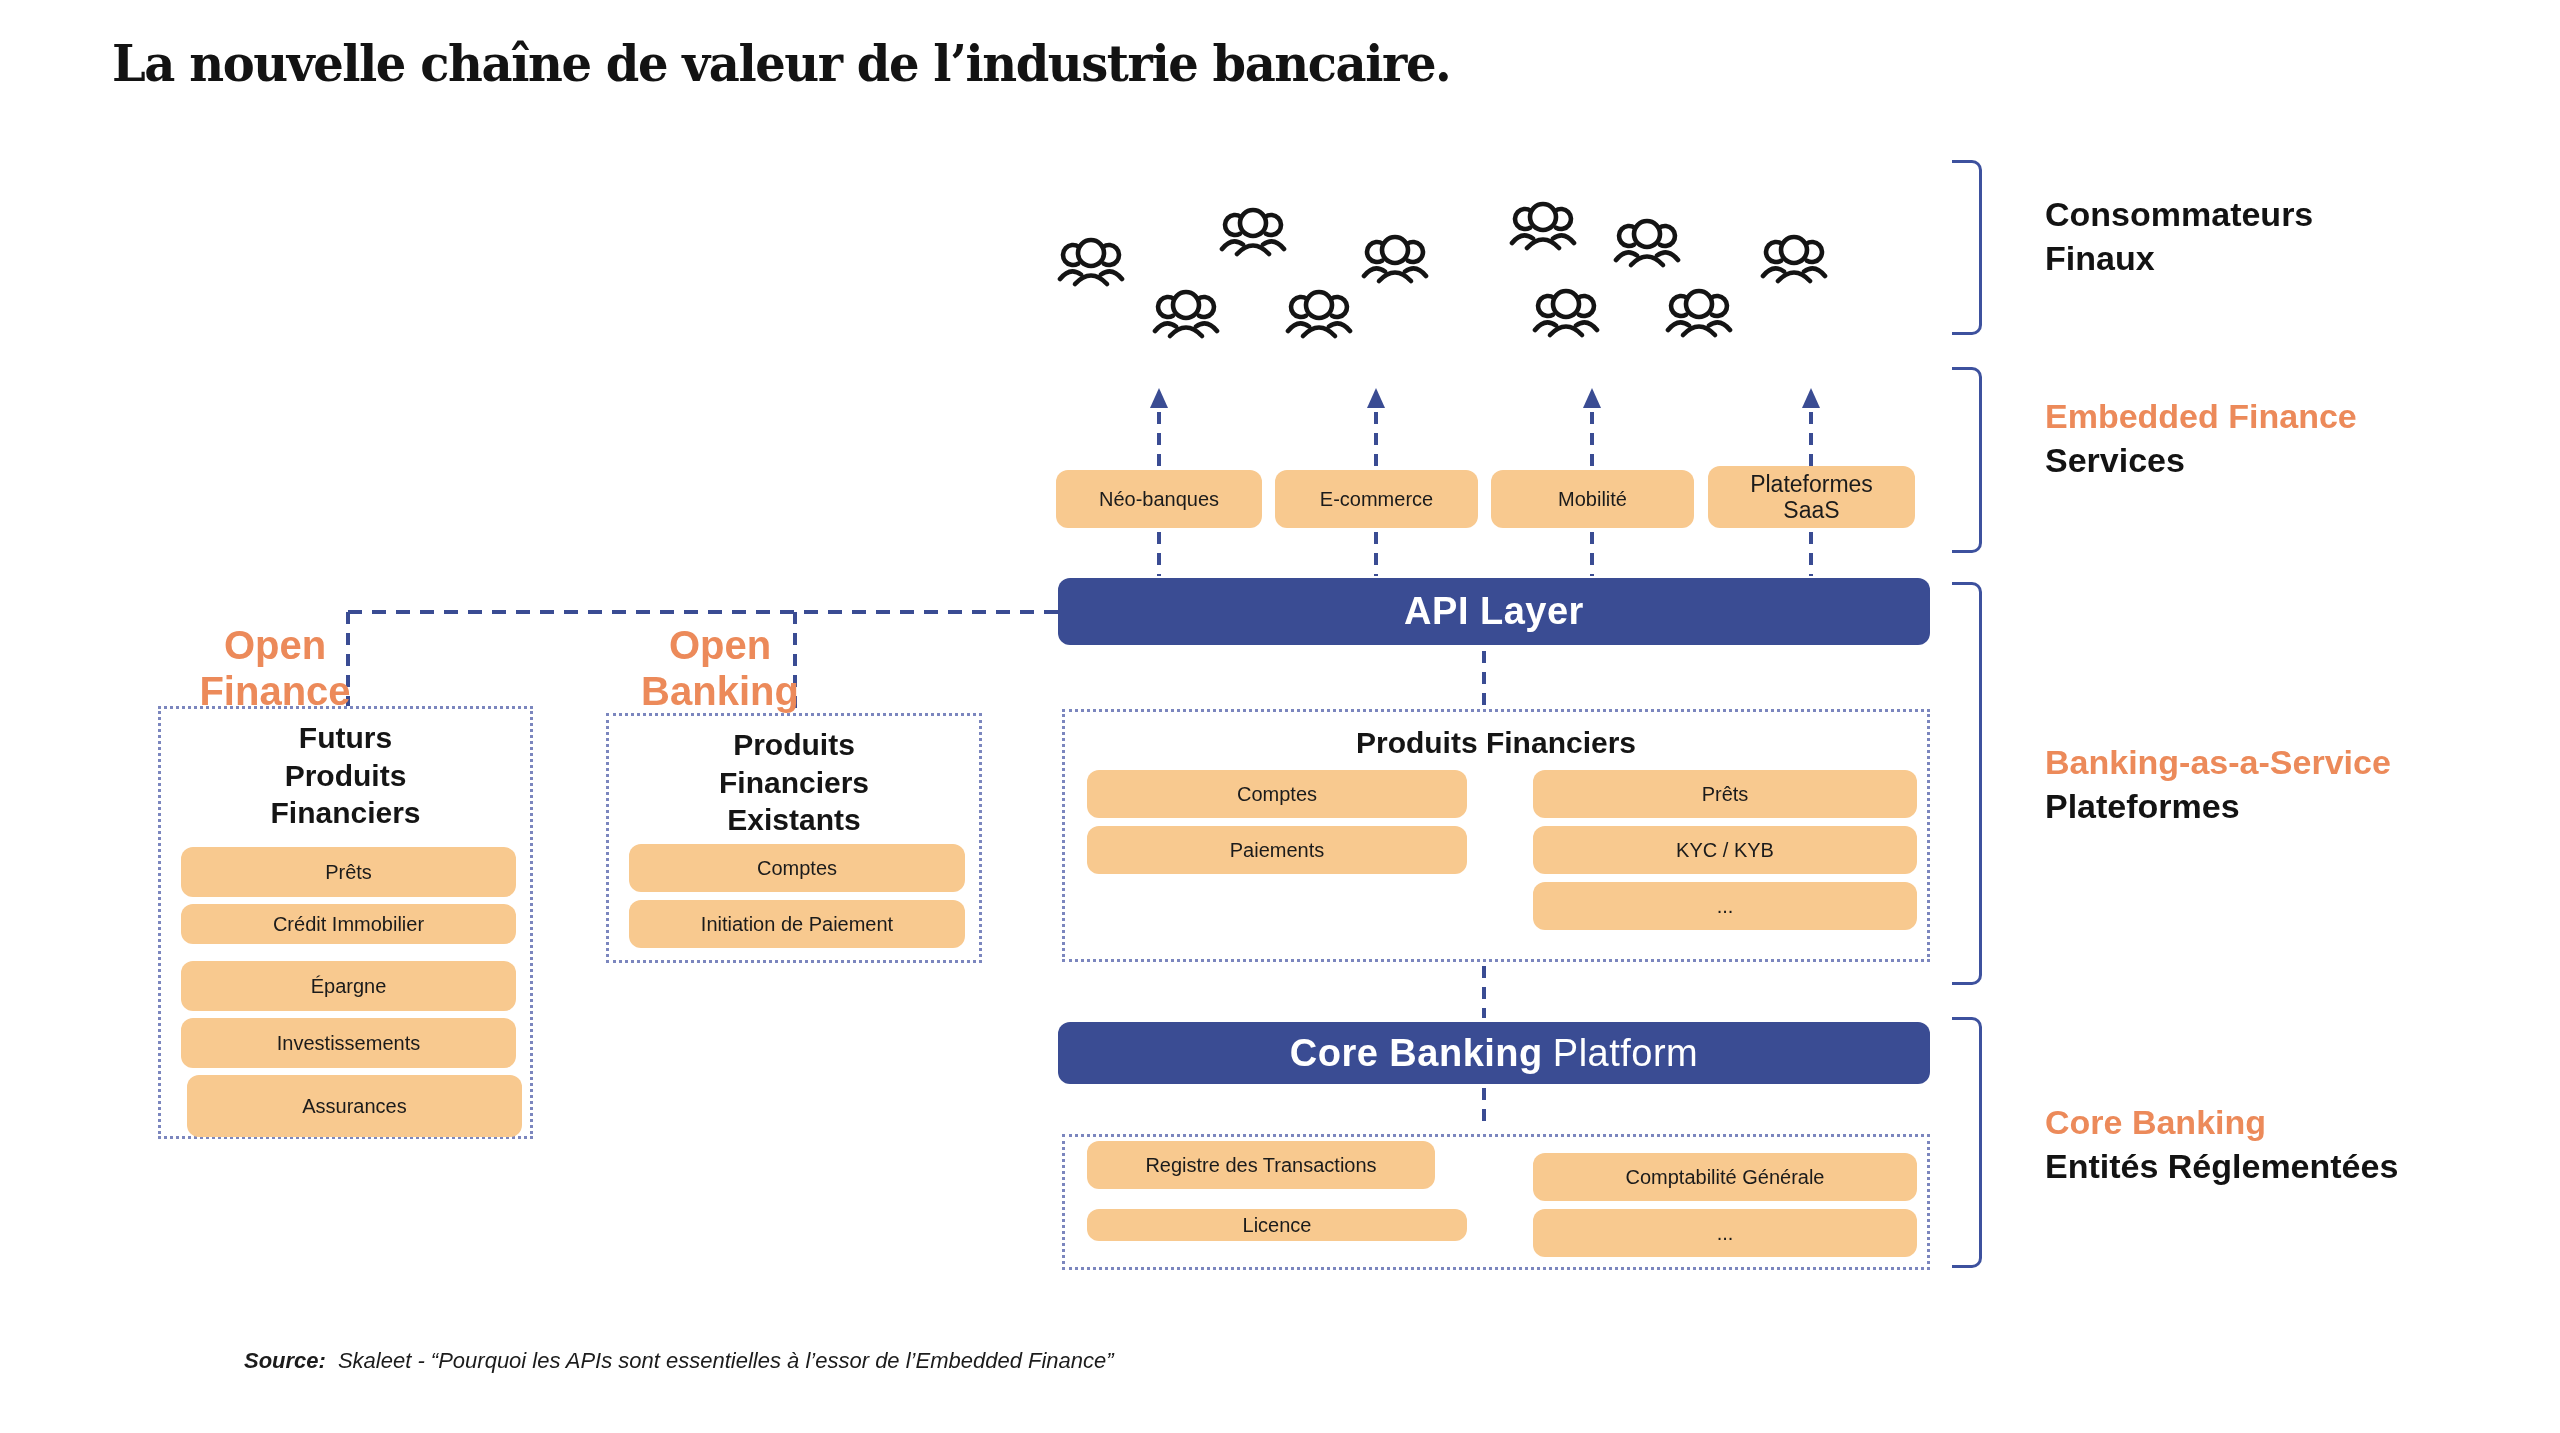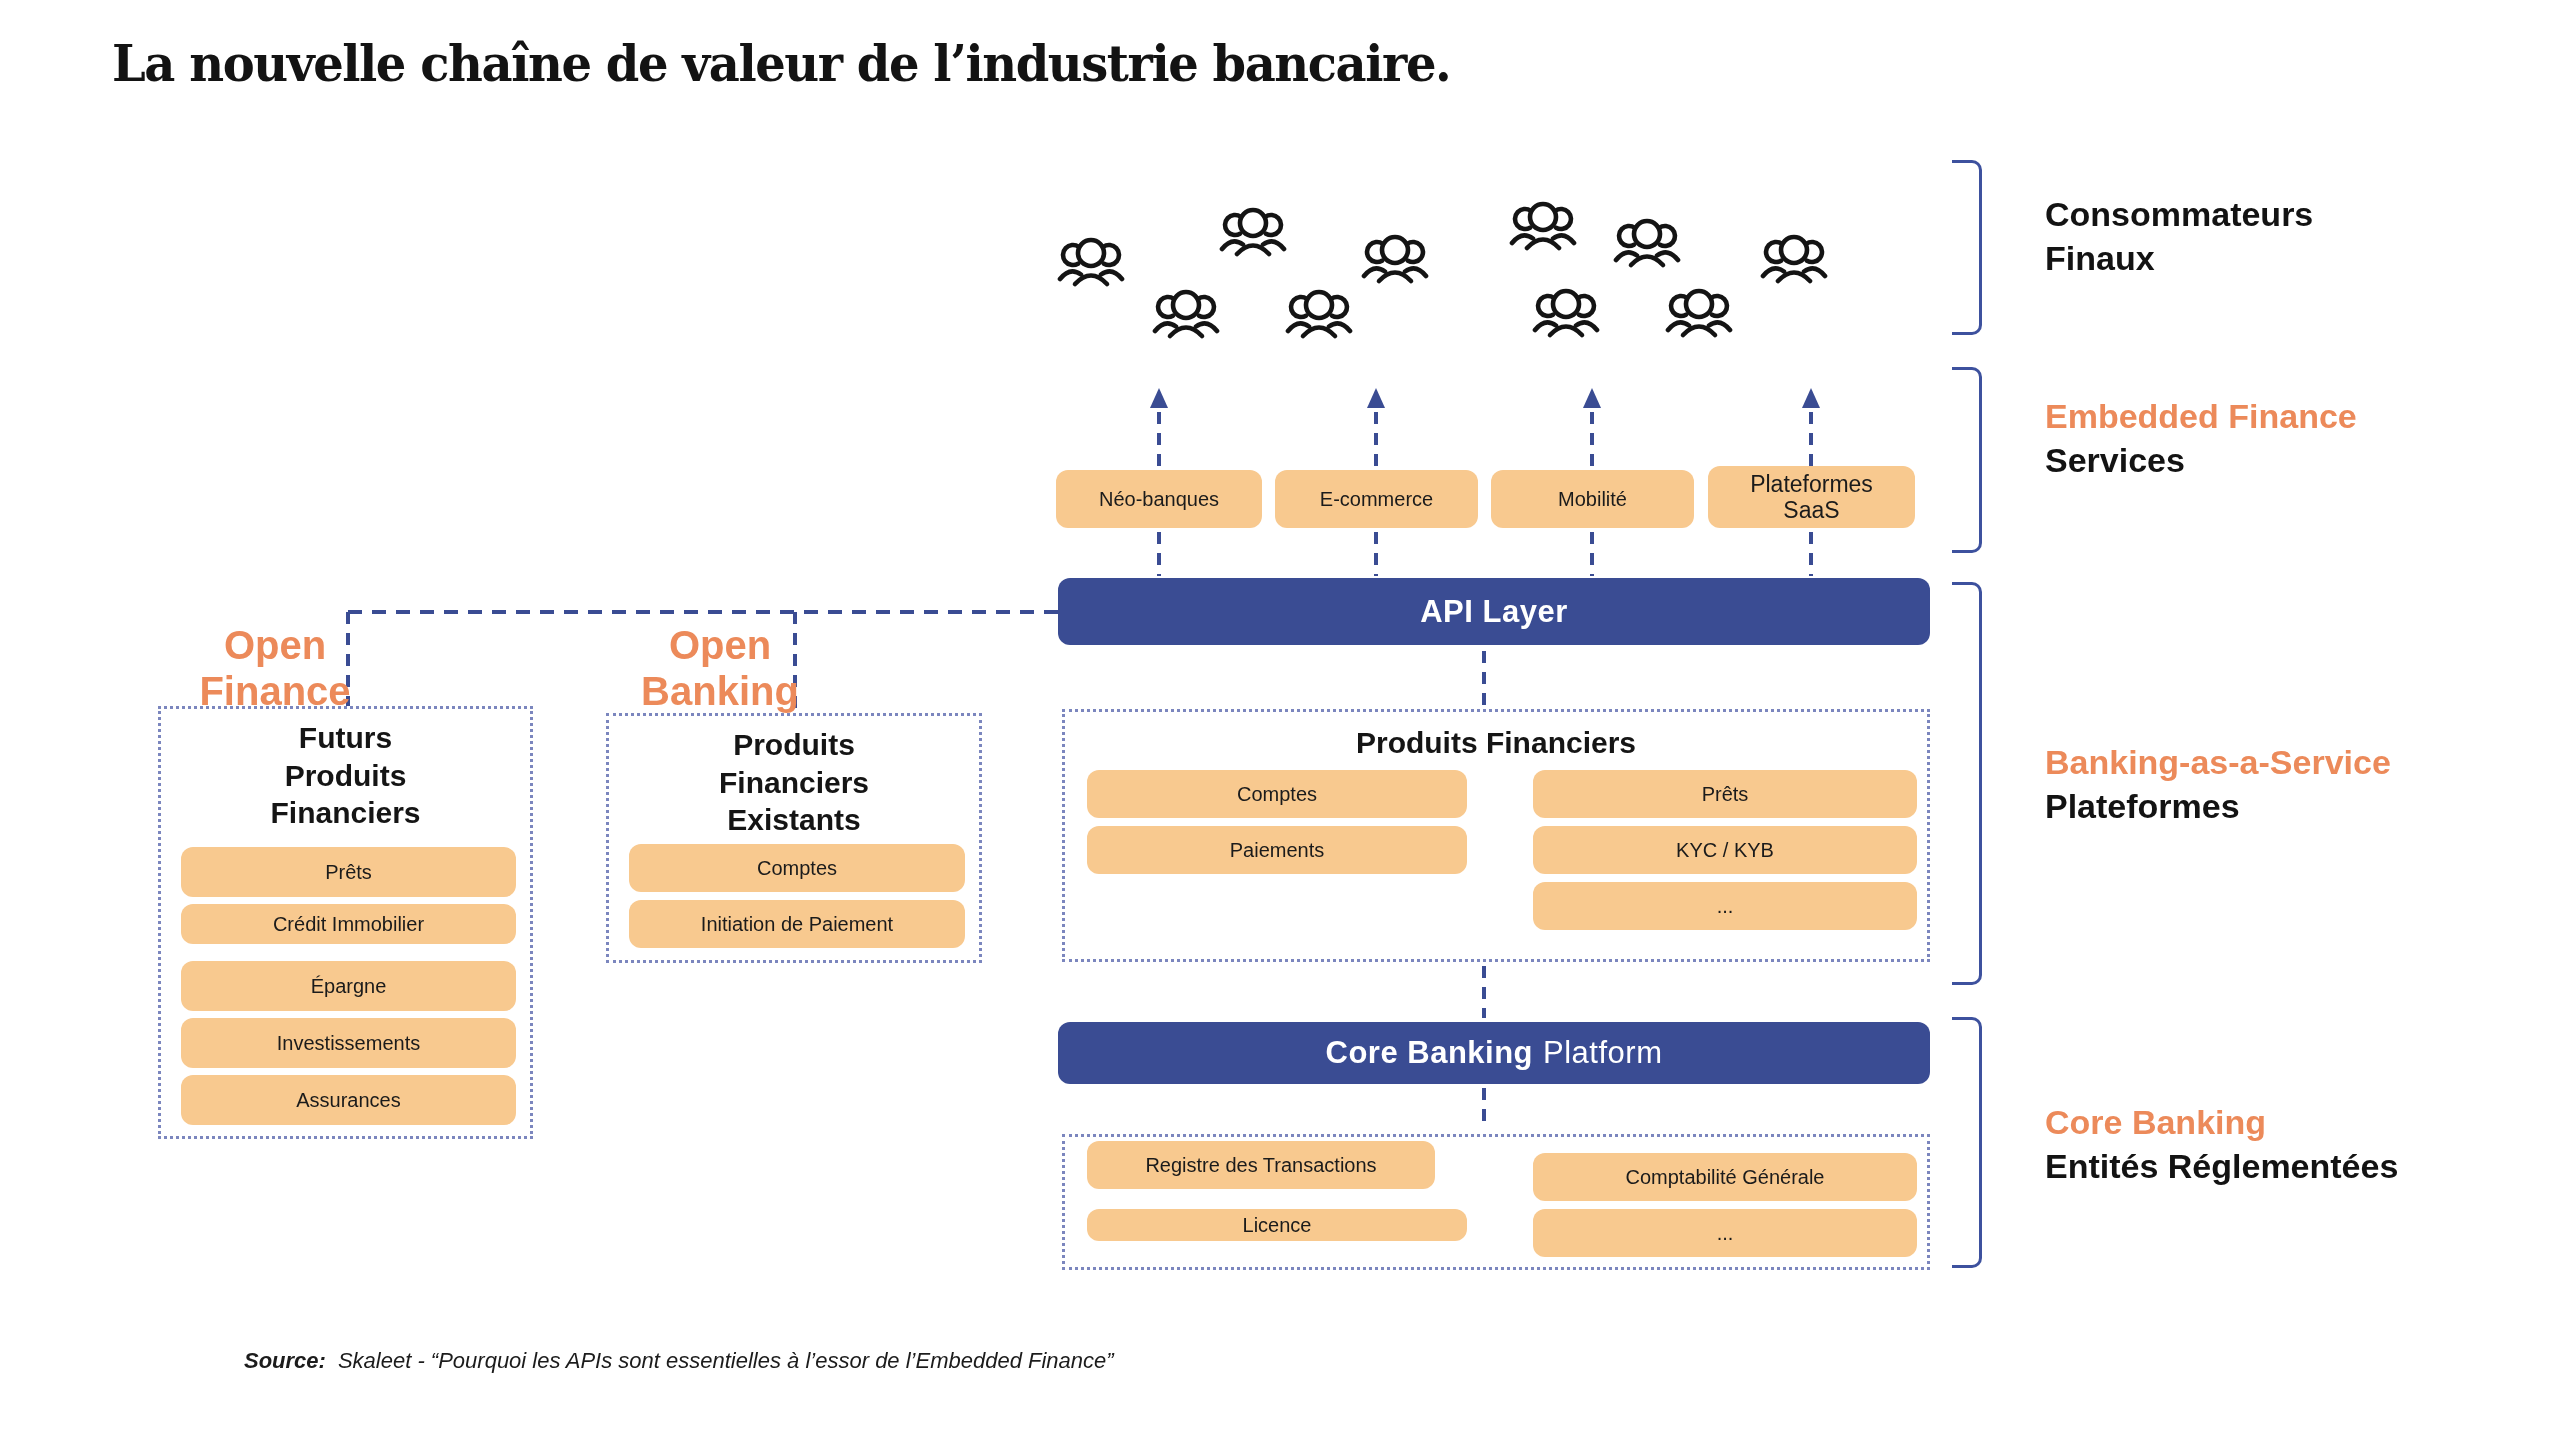--- a/index.html
+++ b/index.html
@@ -18,21 +18,21 @@
          font-family:"DejaVu Serif",serif;font-weight:700;font-size:50px;color:#131313;
          letter-spacing:-1.5px;transform:scaleX(.96);transform-origin:left top;white-space:nowrap;}
 
   .obox{position:absolute;background:var(--box-orange);border-radius:12px;
         display:flex;align-items:center;justify-content:center;text-align:center;
         font-size:20px;line-height:1.15;color:#1b1b1b;}
   .obox.small-text{font-size:23px;}
 
   .bar{position:absolute;background:var(--primary-blue);border-radius:12px;
        display:flex;align-items:center;justify-content:center;
-       color:#fff;font-size:31px;font-weight:700;letter-spacing:.5px;}
+       color:#fff;font-size:38px;font-weight:700;letter-spacing:.5px;}
   .bar .regular{font-weight:400;margin-left:10px;}
 
   .dotted{position:absolute;border:3px dotted var(--dotted-border);background:#fff;box-sizing:border-box;}
   .dotted-title{position:absolute;left:0;right:0;text-align:center;
                 font-weight:700;font-size:30px;line-height:1.25;color:#151515;}
 
   .vdash{position:absolute;width:4px;
          background:repeating-linear-gradient(to bottom,var(--primary-blue) 0 12px,transparent 12px 21px);}
   .hdash{position:absolute;height:4px;
          background:repeating-linear-gradient(to right,var(--primary-blue) 0 14px,transparent 14px 24px);}
@@ -166,21 +166,21 @@
   <div class="dotted" style="left:158px;top:706px;width:375px;height:433px">
     <div class="dotted-title" style="top:10px">
       <div>Futurs</div>
       <div>Produits</div>
       <div>Financiers</div>
     </div>
     <div class="obox" style="left:20px;top:138px;width:335px;height:50px">Prêts</div>
     <div class="obox" style="left:20px;top:195px;width:335px;height:40px">Crédit Immobilier</div>
     <div class="obox" style="left:20px;top:252px;width:335px;height:50px">Épargne</div>
     <div class="obox" style="left:20px;top:309px;width:335px;height:50px">Investissements</div>
-    <div class="obox" style="left:20px;top:366px;width:335px;height:50px">Assurances</div>
+    <div class="obox" style="left:26px;top:366px;width:335px;height:62px">Assurances</div>
   </div>
 
   <div class="sect-label" style="left:590px;top:622px;width:260px">
     <div>Open</div>
     <div>Banking</div>
   </div>
   <div class="dotted" style="left:606px;top:713px;width:376px;height:250px">
     <div class="dotted-title" style="top:10px">
       <div>Produits</div>
       <div>Financiers</div>

